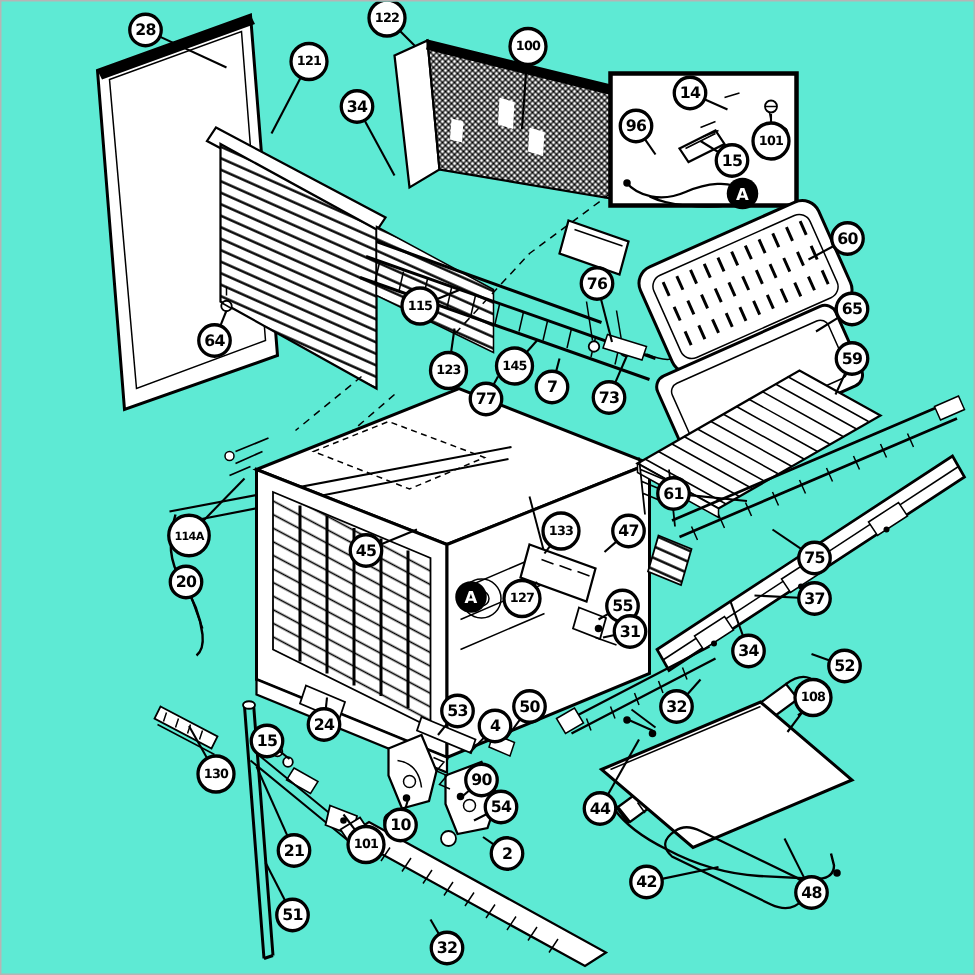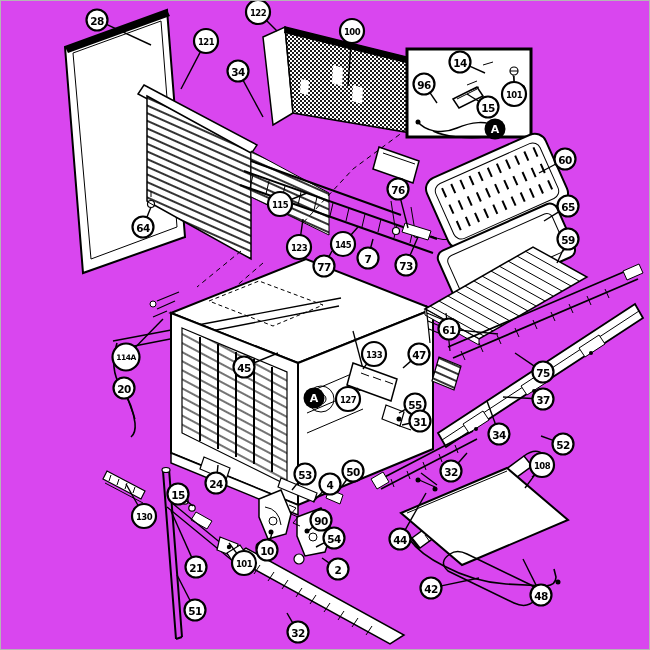--- a/index.html
+++ b/index.html
@@ -1,17 +1,17 @@
 <!DOCTYPE html>
 <html><head>
 <meta charset="utf-8">
 <style>
   html,body{margin:0;padding:0;background:#fff;}
   .stage{
-    position:relative;width:650px;height:650px;background:#d946ef;
+    position:relative;width:650px;height:650px;background:#5eead4;
     border:1px solid #b5b5b5;box-sizing:border-box;overflow:hidden;
     font-family:"DejaVu Sans", "Liberation Sans", sans-serif;
   }
   svg{display:block;}
   .ink{stroke:#000;fill:none;}
 </style>
 </head>
 <body>
 
 <div class="stage">

